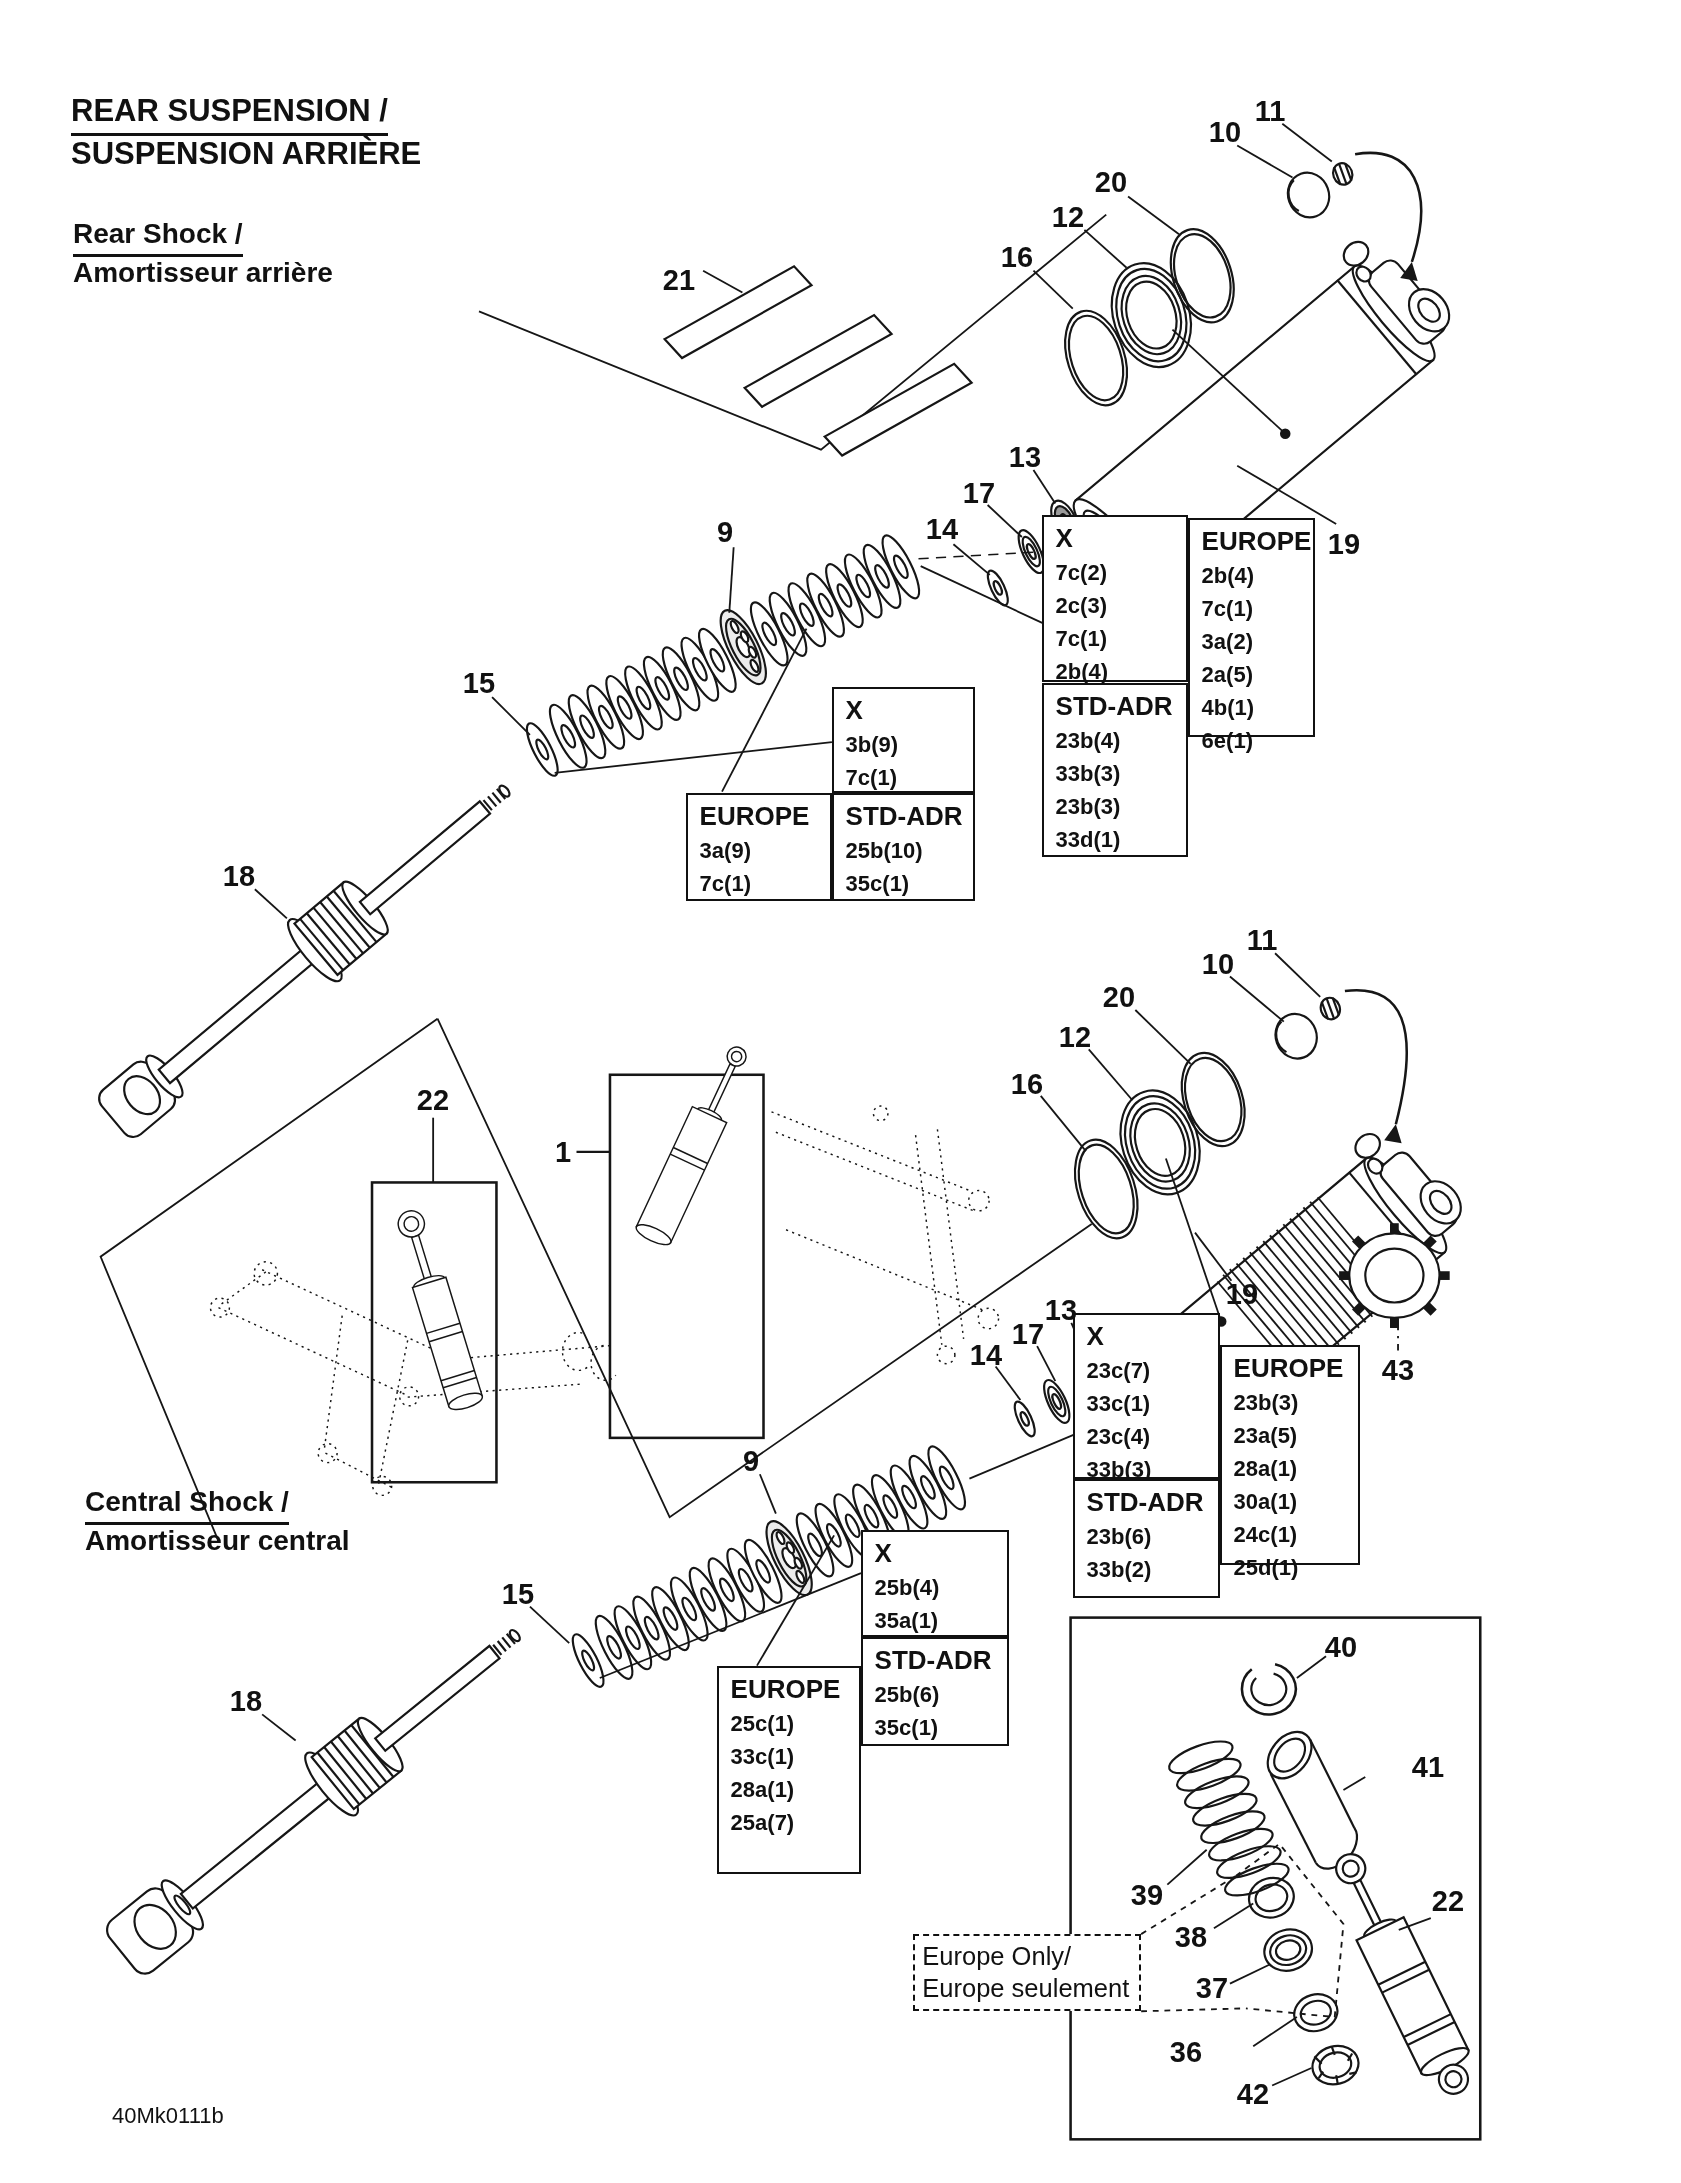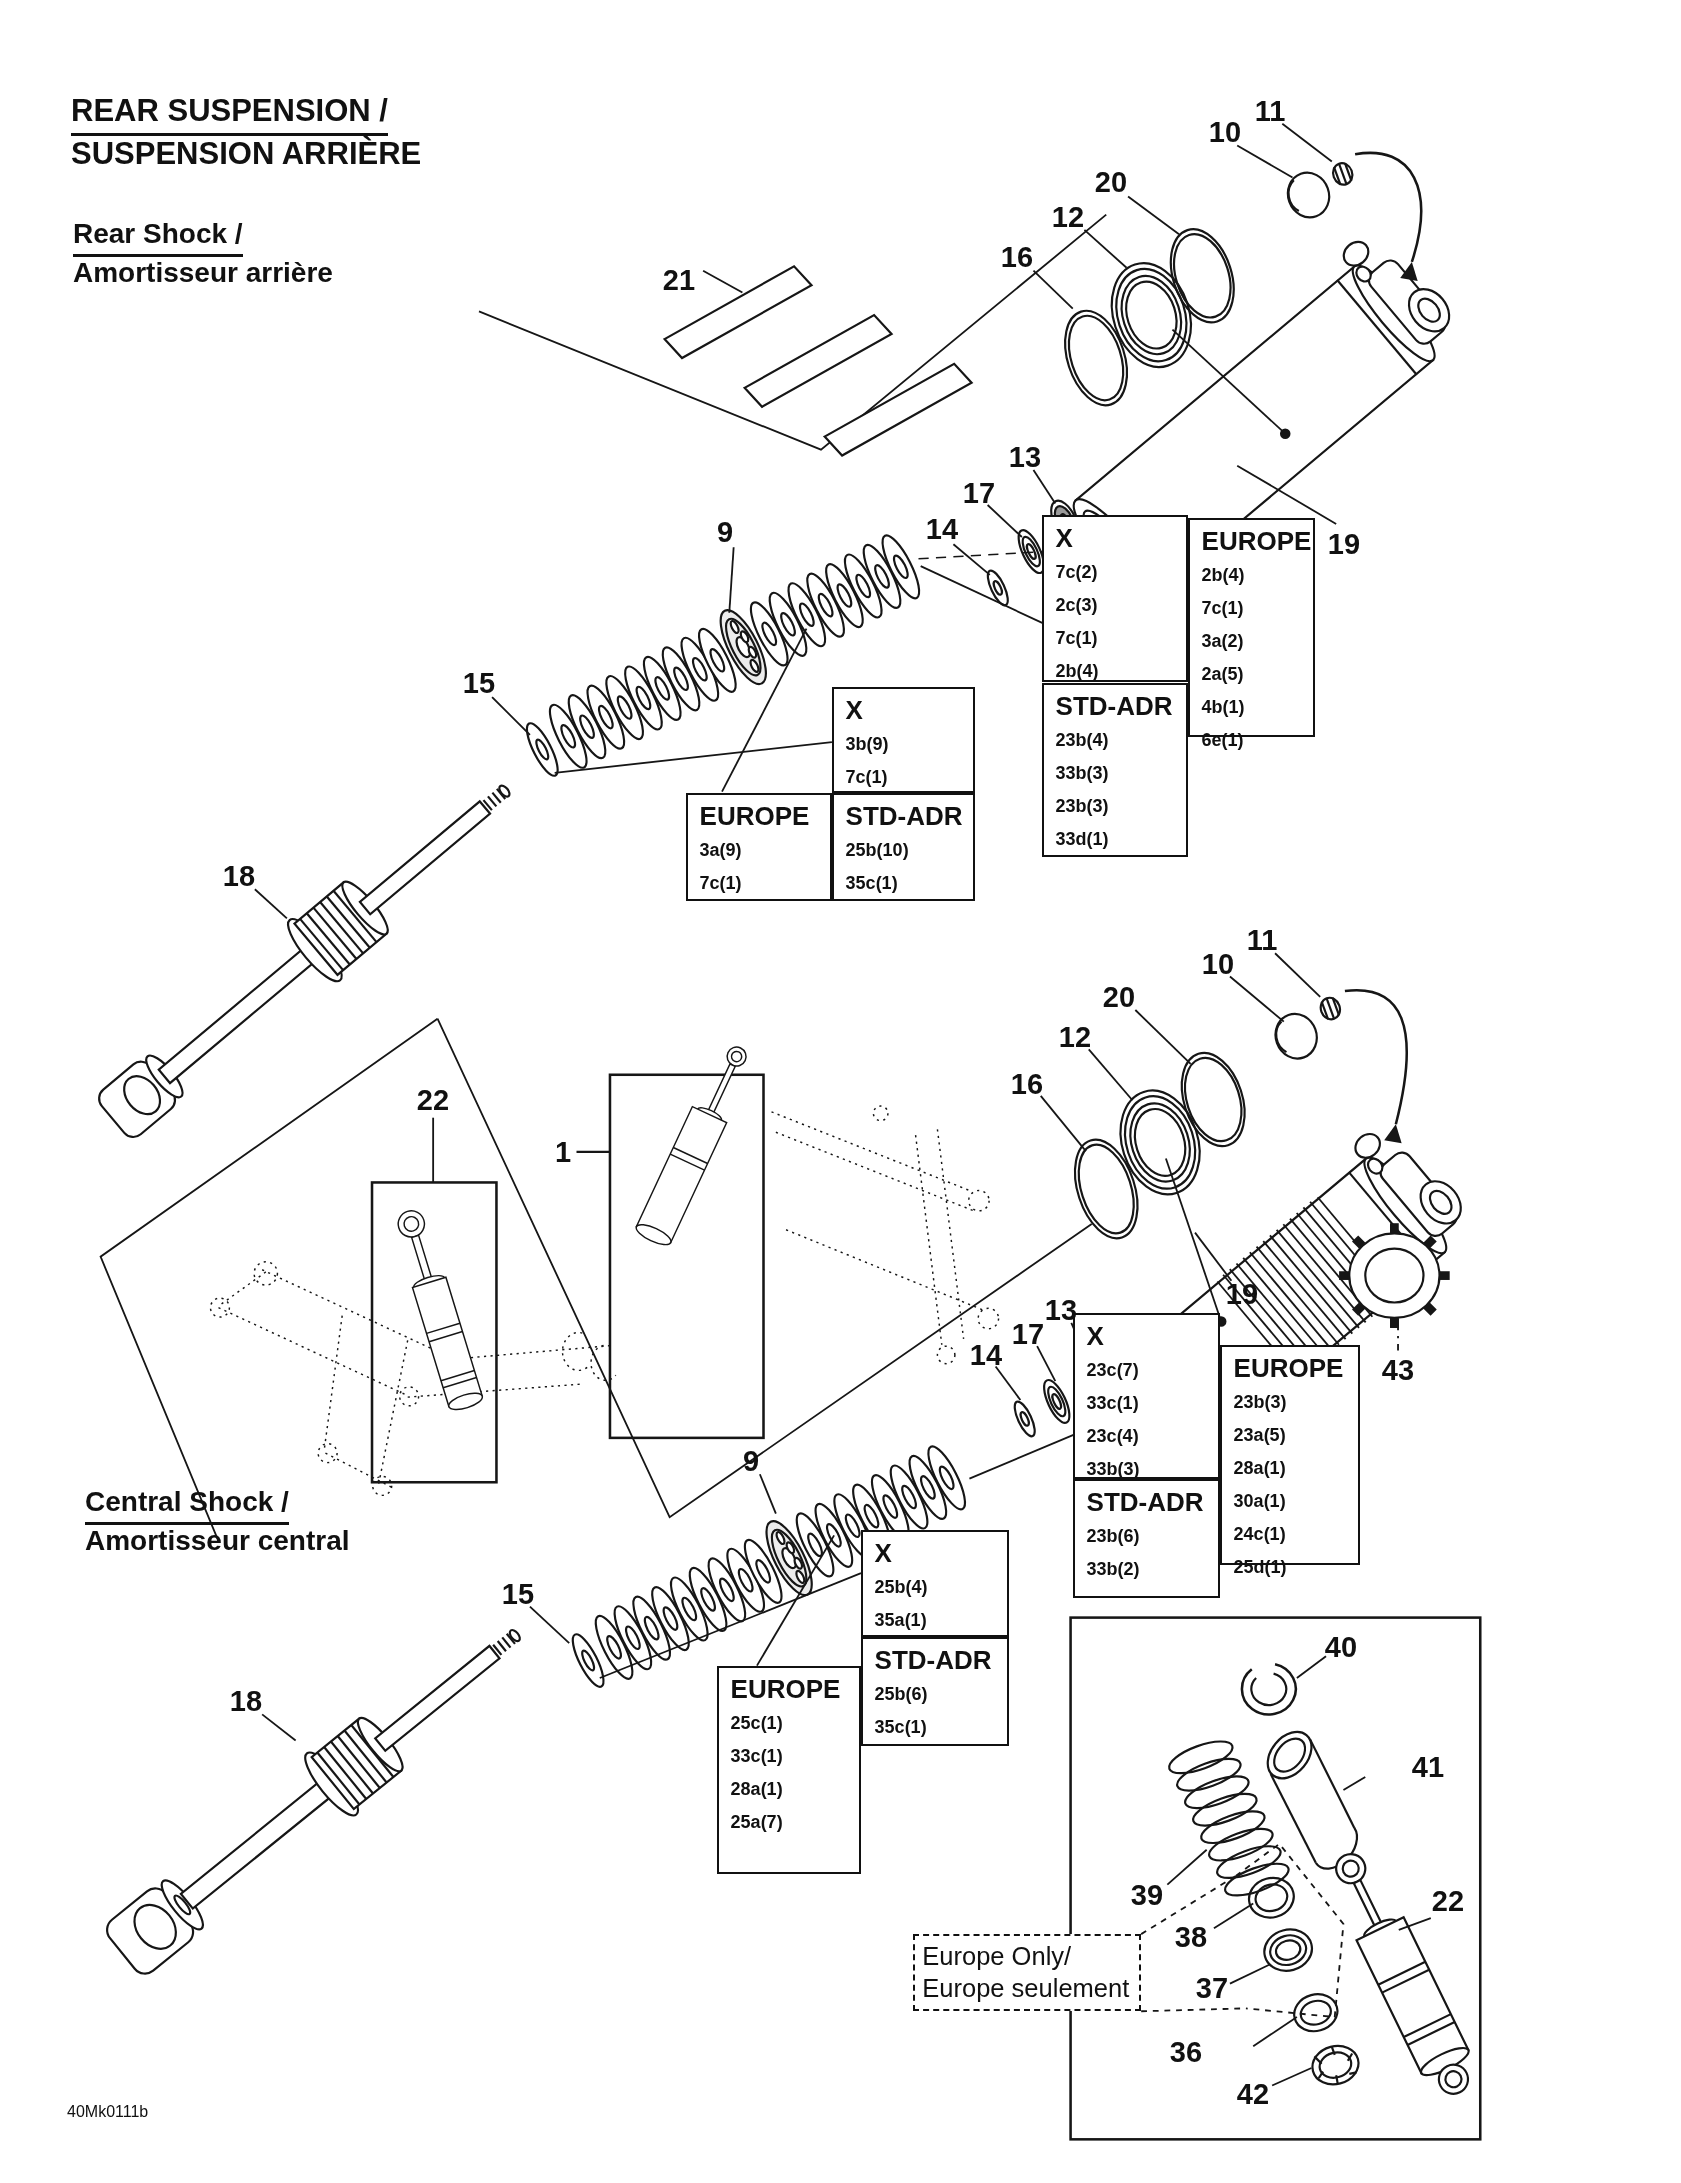--- a/index.html
+++ b/index.html
@@ -9,24 +9,24 @@
   .abs{position:absolute;}
   .ttl{font-weight:bold;white-space:pre;}
   .ttl-main{font-size:31px;line-height:35px;}
   .ttl-sec{font-size:28px;line-height:31px;}
   .und{border-bottom:3.6px solid #111;display:inline-block;padding-bottom:5px;}
   .lbl{position:absolute;transform:translate(-50%,-50%);font-size:29px;font-weight:bold;
        white-space:nowrap;}
   .tbl{position:absolute;border:2.2px solid #111;background:#fff;box-sizing:border-box;
        padding:4.4px 0 0 11.6px;}
   .tbl .hdr{font-size:26px;font-weight:bold;line-height:35px;}
-  .tbl .row{font-size:18px;font-weight:bold;line-height:33px;}
+  .tbl .row{font-size:22px;font-weight:bold;line-height:33px;}
   .eur-note{position:absolute;border:2.2px dashed #111;background:#fff;box-sizing:border-box;
        font-size:25.5px;line-height:32px;padding:4.4px 7.3px;white-space:pre;}
-  .doccode{position:absolute;font-size:16px;}
+  .doccode{position:absolute;font-size:22px;margin-left:45px;}
 </style>
 </head>
 <body>
 
 <svg class="art" viewBox="0 0 2311 3000" fill="none" stroke="#161616" stroke-width="3">
   <defs>
     <g id="disc">
       <ellipse rx="14" ry="48" fill="#fff"></ellipse>
         <ellipse rx="6" ry="17" fill="#fff"></ellipse>
     </g>

